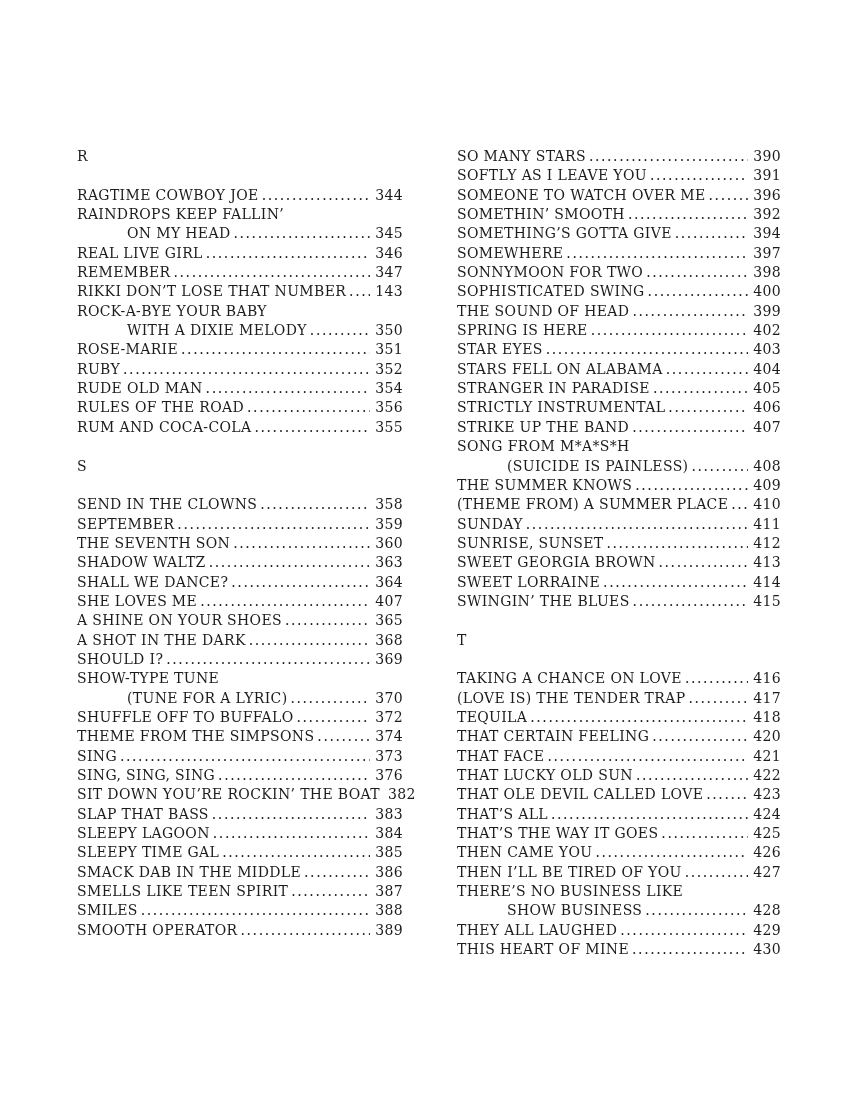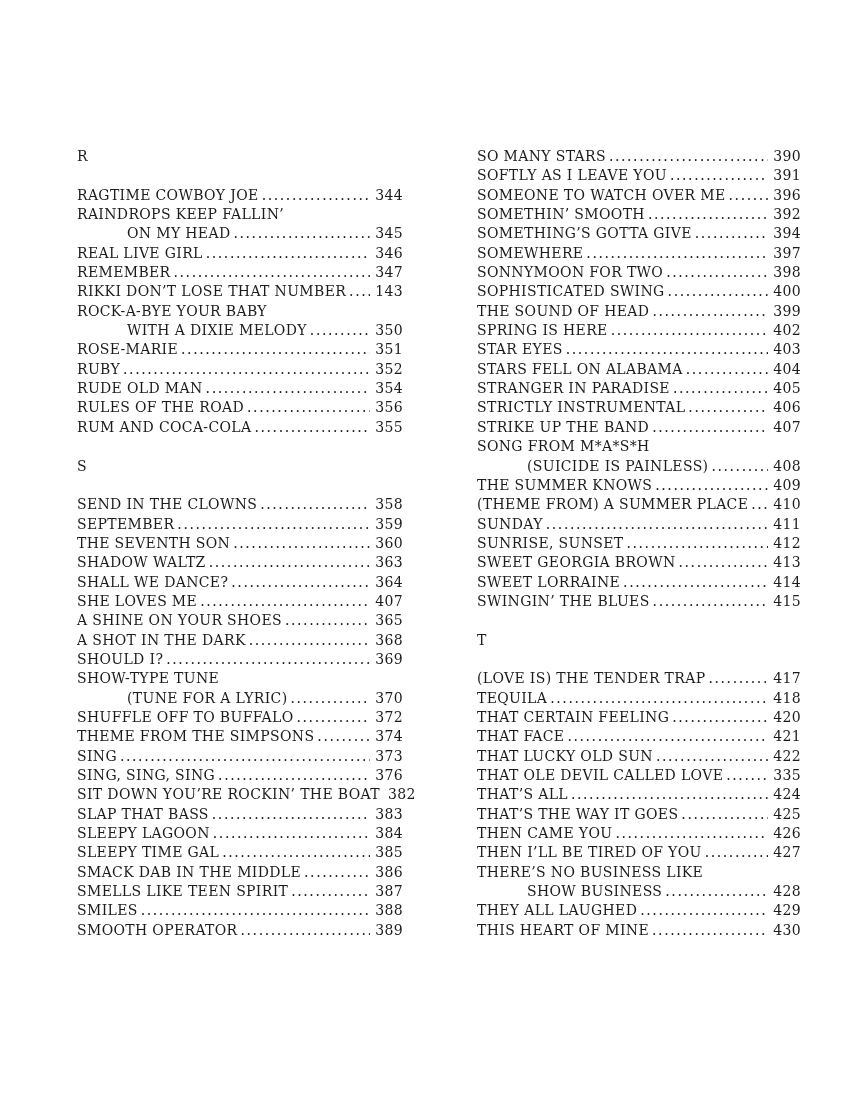--- a/index.html
+++ b/index.html
@@ -21,21 +21,21 @@
     background: #ffffff;
   }
   .col {
     position: absolute;
     top: 147px;
     font-size: 14px;
     letter-spacing: 0.35px;
     line-height: 19.35px;
   }
   .col-left  { left: 77px;  width: 326px; }
-  .col-right { left: 477px; width: 324px; }
+  .col-right { left: 457px; width: 324px; }
 
   .heading {
     height: 19.35px;
     margin-bottom: 19.35px;
     font-weight: 400;
   }
   .heading:not(:first-child) { margin-top: 19.35px; }
 
   .row {
     display: flex;
@@ -358,20 +358,25 @@
         <span class="leader"></span>
         <span class="pagenum">414</span>
       </div>
       <div class="row">
         <span class="title">SWINGIN’ THE BLUES</span>
         <span class="leader"></span>
         <span class="pagenum">415</span>
       </div>
       <div class="heading">T</div>
       <div class="row">
+        <span class="title">TAKING A CHANCE ON LOVE</span>
+        <span class="leader"></span>
+        <span class="pagenum">416</span>
+      </div>
+      <div class="row">
         <span class="title">(LOVE IS) THE TENDER TRAP</span>
         <span class="leader"></span>
         <span class="pagenum">417</span>
       </div>
       <div class="row">
         <span class="title">TEQUILA</span>
         <span class="leader"></span>
         <span class="pagenum">418</span>
       </div>
       <div class="row">
@@ -385,21 +390,21 @@
         <span class="pagenum">421</span>
       </div>
       <div class="row">
         <span class="title">THAT LUCKY OLD SUN</span>
         <span class="leader"></span>
         <span class="pagenum">422</span>
       </div>
       <div class="row">
         <span class="title">THAT OLE DEVIL CALLED LOVE</span>
         <span class="leader"></span>
-        <span class="pagenum">335</span>
+        <span class="pagenum">423</span>
       </div>
       <div class="row">
         <span class="title">THAT’S ALL</span>
         <span class="leader"></span>
         <span class="pagenum">424</span>
       </div>
       <div class="row">
         <span class="title">THAT’S THE WAY IT GOES</span>
         <span class="leader"></span>
         <span class="pagenum">425</span>

